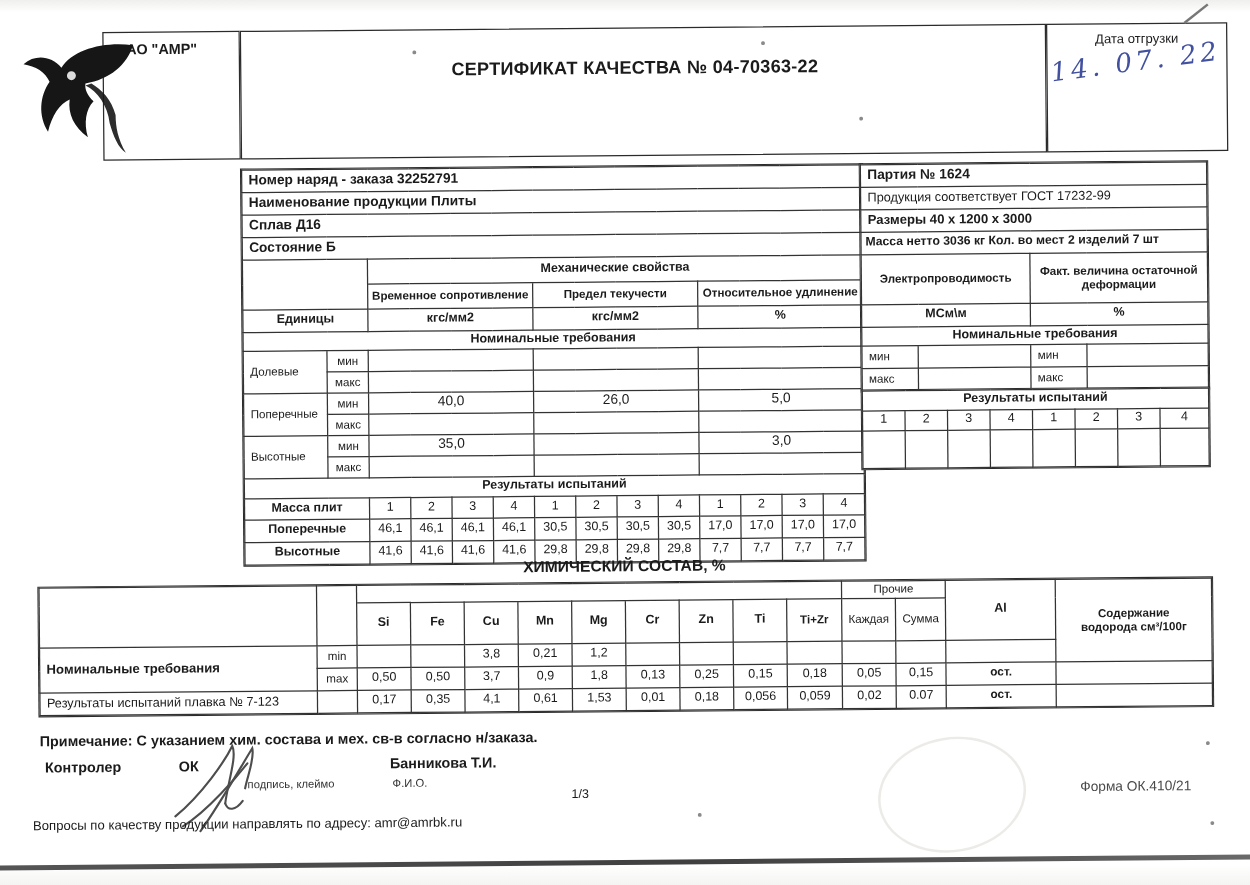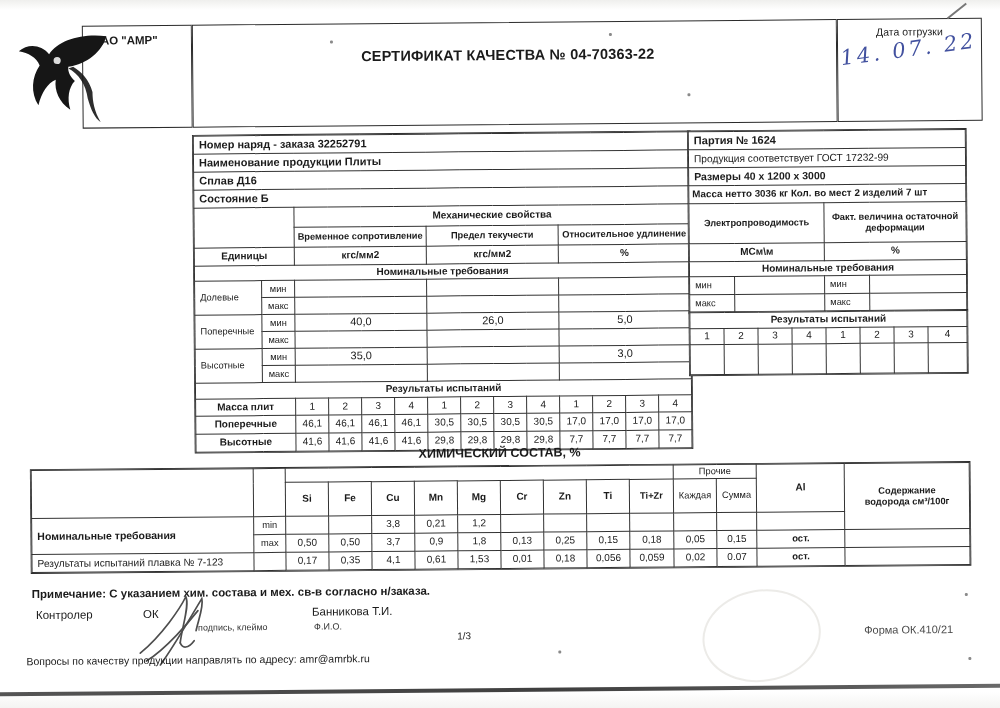--- a/index.html
+++ b/index.html
@@ -19,21 +19,21 @@
   .t td.sm{font-size:9.3px;}
   .cname{position:absolute;left:18px;top:8px;font-size:11.5px;font-weight:bold;}
   .caddr{position:absolute;left:14px;top:24px;font-size:9.6px;line-height:1.3;}
   .title-text{position:absolute;left:168px;top:24px;font-size:14.5px;font-weight:bold;letter-spacing:.2px;}
   .date-label{position:absolute;left:0;right:0;top:6px;text-align:center;font-size:10.5px;}
   .hand{position:absolute;left:2px;top:18px;font-family:"DejaVu Serif",serif;font-style:italic;
      color:#42519f;font-size:21px;letter-spacing:3px;transform:rotate(-7deg);white-space:nowrap;}
   .chem-title{position:absolute;left:30px;top:446px;width:938px;text-align:center;
      font-size:12.5px;font-weight:bold;}
   .note{position:absolute;left:30px;top:584px;font-size:11.5px;font-weight:bold;}
-  .ftxt{position:absolute;font-size:11.5px;font-weight:normal;}
+  .ftxt{position:absolute;font-size:11.5px;font-weight:bold;}
   .fsmall{position:absolute;font-size:9px;color:#333;}
   .contact{position:absolute;left:24px;top:651px;font-size:10.5px;}
   .forma{position:absolute;left:862px;top:627px;font-size:11px;color:#4a4a4a;}
   .pageno{position:absolute;left:455px;top:630px;font-size:10px;}
   .bottom-line{position:absolute;left:-6px;top:688px;width:1012px;height:3.5px;
      background:linear-gradient(90deg,#555 0%,#3f3f3f 55%,#6a6a6a 100%);}
   .stamp{position:absolute;left:700px;top:592px;width:115px;height:88px;border:2px solid #a9a298;
      border-radius:50%;opacity:.22;transform:rotate(-9deg);}
   .tick{position:absolute;left:948px;top:14px;width:24px;height:1.6px;background:#777;
      transform:rotate(-38deg);}

